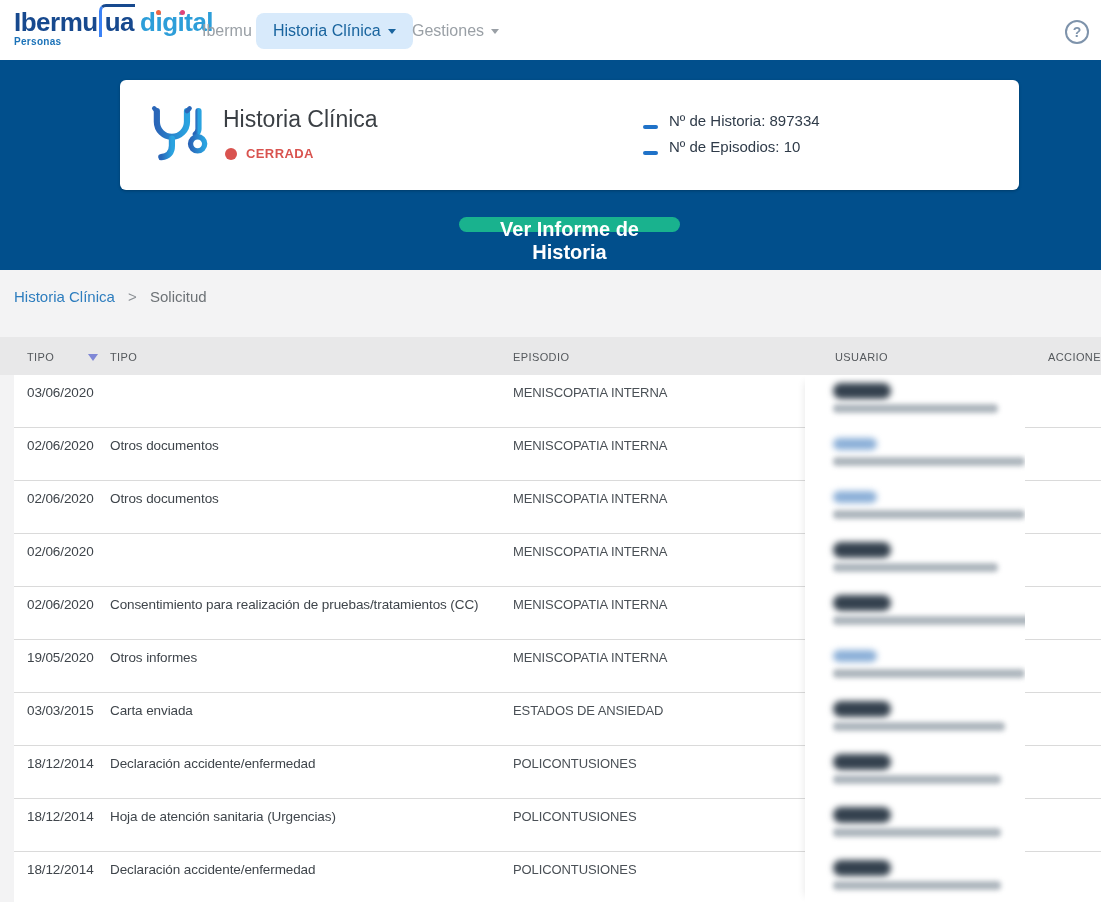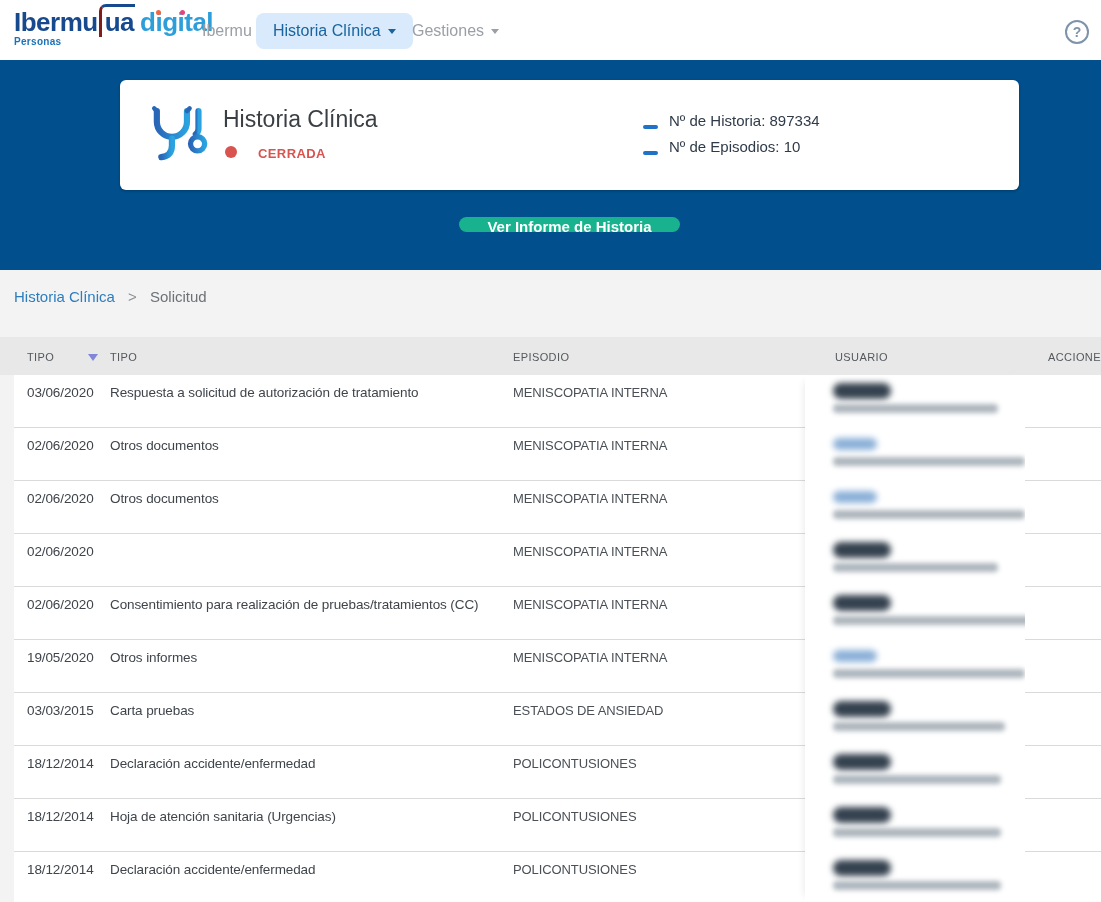--- a/index.html
+++ b/index.html
@@ -10,21 +10,21 @@
     -webkit-font-smoothing:antialiased;
   }
   .abs { position:absolute; }
 
   
   .navbar { position:absolute; top:0; left:0; width:1101px; height:60px; background:#ffffff; z-index:10; }
   .brand { position:absolute; left:14px; top:7px; width:165px; cursor:pointer; }
   .brand-line { font-size:26px; font-weight:700; letter-spacing:-0.5px; white-space:nowrap; }
   .brand-main { color:#17498e; }
   .brand-tua {
-    border-top:3px solid #17498e; border-left:3px solid #7f1d1d;
+    border-top:3px solid #17498e; border-left:3px solid #3b82f6;
     border-top-left-radius:7px; padding:0 1px 0 3px; margin-left:1px;
   }
   .brand-digital { color:#2d9ed9; margin-left:5px; position:relative; display:inline-block; }
   .brand-digital::before { content:""; position:absolute; left:16px; top:3px; width:5px; height:5px; border-radius:50%; background:#f06543; }
   .brand-digital::after  { content:""; position:absolute; left:40px; top:3px; width:5px; height:5px; border-radius:50%; background:#e0457b; }
   .brand-tagline { color:#1b72b8; font-size:10px; font-weight:700; text-align:left; margin-top:-2px; letter-spacing:0.3px; }
 
   .nav-item { position:absolute; font-size:16px; color:#9aa0a6; cursor:pointer; white-space:nowrap; }
   .nav-inicio { left:202px; top:22px; }
   .nav-pill {
@@ -44,31 +44,31 @@
   }
 
   
   .hero { position:absolute; top:60px; left:0; width:1101px; height:210px; background:#014f8c; }
   .hero-card {
     position:absolute; left:120px; top:20px; width:899px; height:110px;
     background:#ffffff; border-radius:6px; box-shadow:0 1px 3px rgba(0,0,0,0.25);
   }
   .steth { position:absolute; left:28px; top:21px; width:62px; height:68px; }
   .hero-title { position:absolute; left:103px; top:26px; font-size:23px; color:#3a3f44; }
-  .hero-status { position:absolute; left:105px; top:66px; display:flex; align-items:flex-start;gap:12px; }
+  .hero-status { position:absolute; left:105px; top:66px; display:flex; align-items:center; }
   .status-dot { width:12px; height:12px; border-radius:50%; background:#d9534f; margin-right:9px; }
   .status-text { color:#d9534f; font-size:13px; font-weight:700; letter-spacing:0.4px; }
   .fact { position:absolute; left:523px; display:flex; align-items:flex-end; }
   .fact-1 { top:32px; } .fact-2 { top:58px; }
   .fact-dash { width:15px; height:4px; border-radius:2px; background:#1f72c8; margin-right:11px; }
   .fact-text { font-size:15px; color:#2f3b49; }
   .hero-btn {
     position:absolute; left:459px; top:157px; width:221px; height:15px;
     background:#19b28e; border:none; border-radius:17px;
-    color:#ffffff; font-size:15px; font-weight:700; cursor:pointer;
+    color:#ffffff; font-size:20px; font-weight:700; cursor:pointer;
     font-family:"Liberation Sans", sans-serif;
   }
 
   
   .breadcrumb { position:absolute; left:14px; top:288px; font-size:15px; }
   .crumb-link { color:#2d7dbe; cursor:pointer; }
   .crumb-sep { color:#8a8f94; margin:0 9px; }
   .crumb-current { color:#6d7276; }
 
   
@@ -180,21 +180,20 @@
   <span class="sort-arrow"></span>
   <span class="th th-tipo">TIPO</span>
   <span class="th th-episodio">EPISODIO</span>
   <span class="th th-usuario">USUARIO</span>
   <span class="th th-acciones">ACCIONES</span>
 </div>
 
 <div class="tbody">
   <div class="trow">
     <span class="cell cell-fecha">03/06/2020</span>
-    <span class="cell cell-tipo">Respuesta a solicitud de autorización de tratamiento</span>
     <span class="cell cell-episodio">MENISCOPATIA INTERNA</span>
   </div>
 
   <div class="trow">
     <span class="cell cell-fecha">02/06/2020</span>
     <span class="cell cell-tipo">Otros documentos</span>
     <span class="cell cell-episodio">MENISCOPATIA INTERNA</span>
   </div>
 
   <div class="trow">
@@ -215,21 +214,21 @@
   </div>
 
   <div class="trow">
     <span class="cell cell-fecha">19/05/2020</span>
     <span class="cell cell-tipo">Otros informes</span>
     <span class="cell cell-episodio">MENISCOPATIA INTERNA</span>
   </div>
 
   <div class="trow">
     <span class="cell cell-fecha">03/03/2015</span>
-    <span class="cell cell-tipo">Carta pruebas</span>
+    <span class="cell cell-tipo">Carta enviada</span>
     <span class="cell cell-episodio">ESTADOS DE ANSIEDAD</span>
   </div>
 
   <div class="trow">
     <span class="cell cell-fecha">18/12/2014</span>
     <span class="cell cell-tipo">Declaración accidente/enfermedad</span>
     <span class="cell cell-episodio">POLICONTUSIONES</span>
   </div>
 
   <div class="trow">

